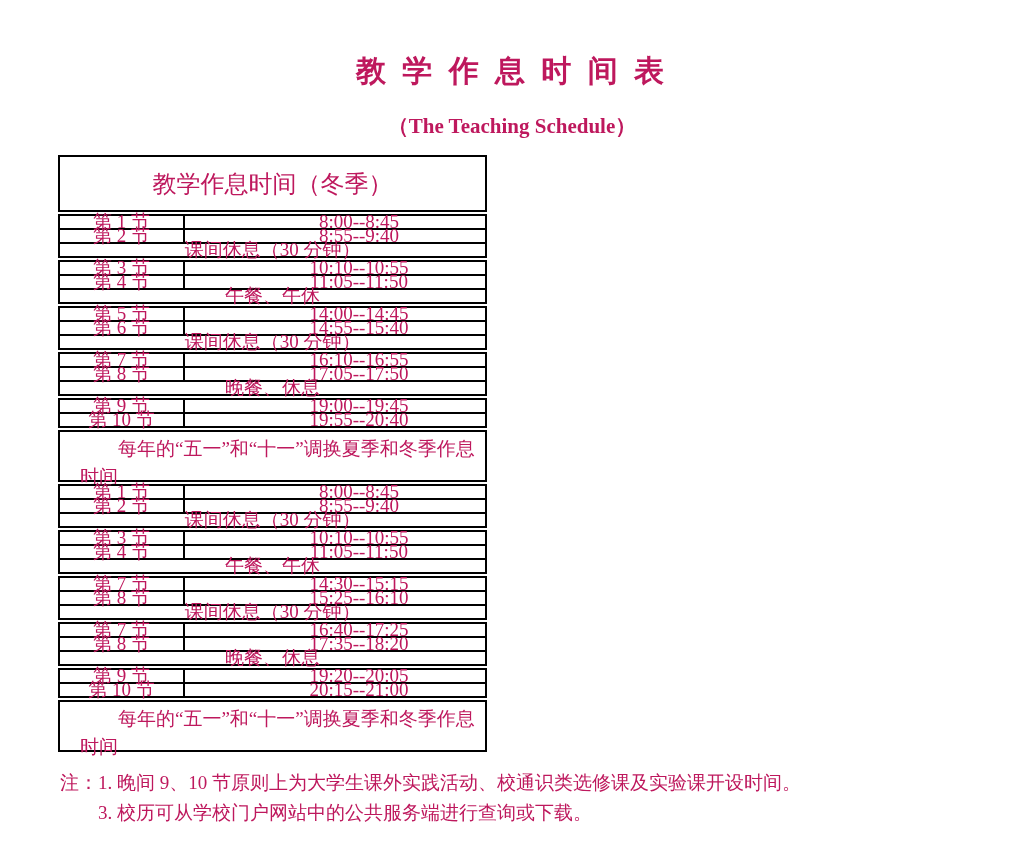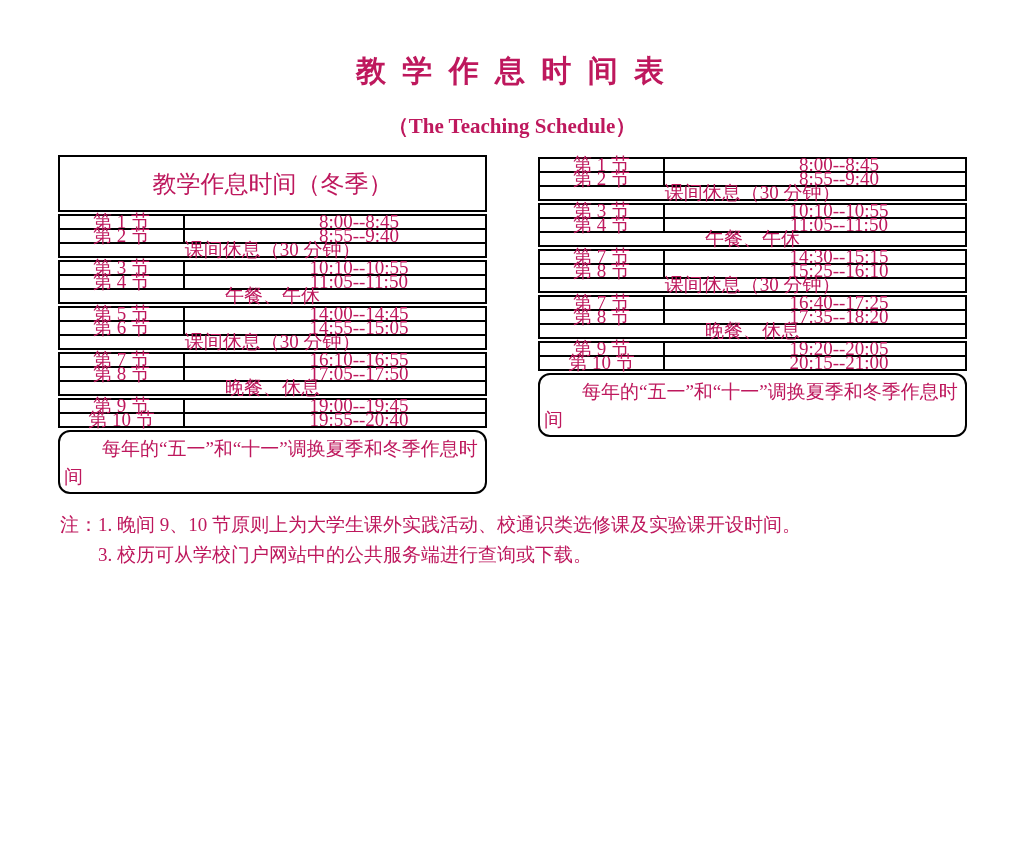--- a/index.html
+++ b/index.html
@@ -28,20 +28,21 @@
     padding-top: 26px;
     text-align: center;
     font-size: 21px;
     line-height: 24px;
     font-weight: bold;
   }
   .tables {
     display: flex;
     justify-content: space-between;
     padding: 17px 57px 0 58px;
+    flex-direction: column;
   }
   .sched-table { width: 429px; }
   .t-header {
     box-sizing: border-box;
     border: 2px solid #000;
     height: 57px;
     display: flex;
     align-items: center;
     justify-content: center;
     font-size: 24px;
@@ -69,24 +70,23 @@
     display: flex;
     align-items: center;
     justify-content: center;
     padding-left: 48px;
   }
   .t-row.span {
     align-items: center;
     justify-content: center;
   }
   .t-row.note {
-    height: 64px;
+    height: 52px;
     display: block;
-    padding: 3px 6px 0 4px;
-    border-radius: 12px;
+    padding: 3px 6px 0 20px;
   }
   .note-text {
     text-indent: 2em;
     line-height: 28px;
     text-align: left;
   }
   .notes {
     display: flex;
     align-items: flex-start;
     padding: 16px 40px 0 60px;
@@ -123,21 +123,21 @@
           <div class="c-label">第 4 节</div>
           <div class="c-time">11:05--11:50</div>
         </div>
         <div class="t-row span">午餐、午休</div>
         <div class="t-row period gap">
           <div class="c-label">第 5 节</div>
           <div class="c-time">14:00--14:45</div>
         </div>
         <div class="t-row period">
           <div class="c-label">第 6 节</div>
-          <div class="c-time">14:55--15:05</div>
+          <div class="c-time">14:55--15:40</div>
         </div>
         <div class="t-row span">课间休息（30 分钟）</div>
         <div class="t-row period gap">
           <div class="c-label">第 7 节</div>
           <div class="c-time">16:10--16:55</div>
         </div>
         <div class="t-row period">
           <div class="c-label">第 8 节</div>
           <div class="c-time">17:05--17:50</div>
         </div>

